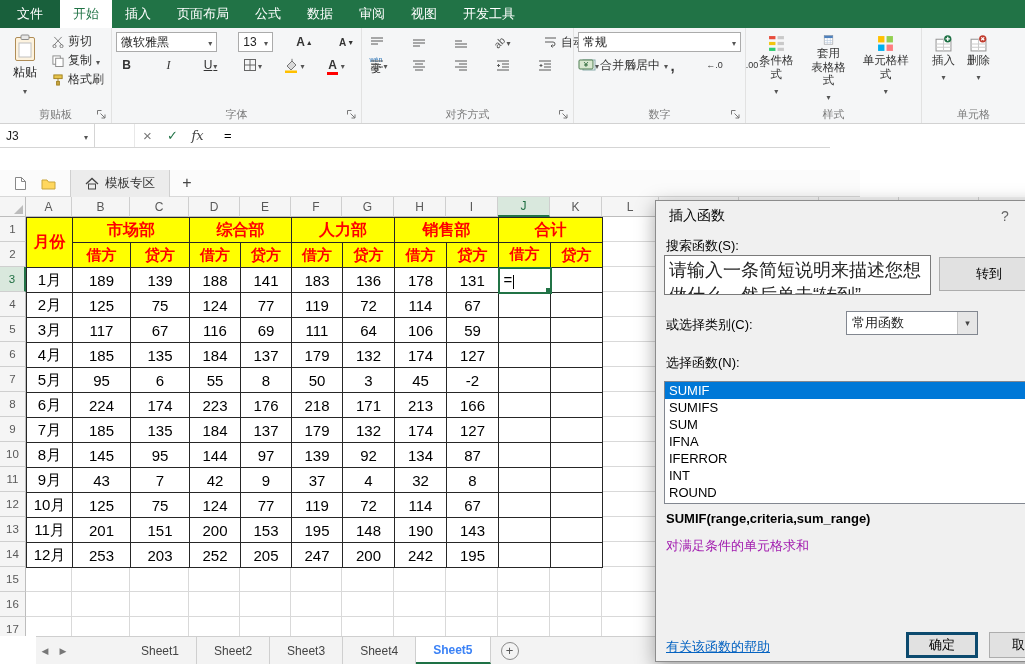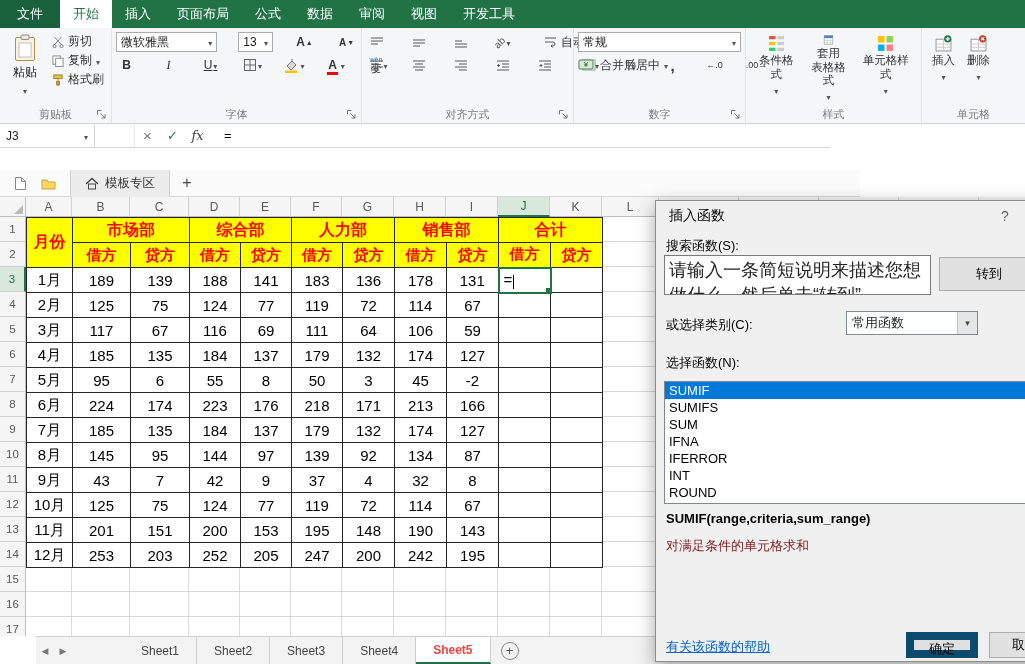--- a/index.html
+++ b/index.html
@@ -72,42 +72,42 @@
 .dtable td.sel::after{content:"";position:absolute;right:-1px;bottom:-1px;width:5px;height:5px;background:#217346;}
 .caret{display:inline-block;width:1px;height:14px;background:#000;vertical-align:middle;margin-left:1px;}
 
 
 .sheetbar{position:absolute;top:636px;left:0;width:1025px;height:28px;background:#f3f3f3;border-top:1px solid #cfcfcf;display:flex;align-items:stretch;margin-left:36px;}
 .snav{width:18px;display:flex;align-items:center;justify-content:center;color:#777;font-size:9px;}
 .snav.left::after{content:"◀";}
 .snav.right::after{content:"▶";}
 .stabs{display:flex;margin-left:52px;}
 .stab{padding:0 17px;display:flex;align-items:center;font-size:12px;color:#444;border-right:1px solid #cfcfcf;background:#f3f3f3;}
-.stab.active{background:#fff;color:#ef4444;font-weight:bold;border-bottom:2px solid #1e7145;text-align:right;}
+.stab.active{background:#fff;color:#3b82f6;font-weight:bold;border-bottom:2px solid #1e7145;text-align:right;}
 .addsheet{width:18px;height:18px;border-radius:50%;border:1px solid #8a8a8a;color:#555;display:flex;align-items:center;justify-content:center;font-size:13px;align-self:center;margin-left:10px;}
 
 
 .dialog{position:absolute;left:655px;top:200px;width:392px;height:462px;background:#f0f0f0;border:1px solid #8c8c8c;box-shadow:0 5px 18px rgba(0,0,0,.35);z-index:50;font-size:13px;}
 .dtitle{position:absolute;top:0;left:0;right:0;height:30px;display:flex;align-items:center;padding-left:13px;font-size:14px;color:#000;}
 .dhelp{position:absolute;left:345px;top:7px;color:#666;font-size:14px;}
 .dlabel{position:absolute;left:10px;color:#000;}
 .searchbox{position:absolute;left:8px;top:54px;width:267px;height:40px;background:#fff;border:1px solid #7a7a7a;padding:2px 4px;font-size:18px;line-height:1.4;overflow:hidden;}
 .gobtn{position:absolute;left:283px;top:56px;width:100px;height:34px;background:#e1e1e1;border:1px solid #adadad;font-size:13px;font-family:inherit;}
 .catdd{position:absolute;left:190px;top:110px;width:132px;height:24px;background:#fff;border:1px solid #828790;display:flex;align-items:center;}
 .catdd .val{flex:1;padding-left:5px;}
 .catdd .arr{width:20px;height:100%;background:#e6e6e6;border-left:1px solid #c5c5c5;display:flex;align-items:center;justify-content:center;}
 .catdd .arr::after{content:"▾";font-size:9px;color:#444;}
 .flist{position:absolute;left:8px;top:180px;width:376px;height:123px;background:#fff;border:1px solid #828790;overflow:hidden;}
 .fitem{height:17px;line-height:17px;padding-left:4px;font-size:13px;color:#000;}
 .fitem.sel{background:#0078d7;color:#fff;}
 .fsig{position:absolute;left:10px;top:310px;font-weight:bold;color:#000;}
-.fdesc{position:absolute;left:10px;top:336px;color:#7f1d1d;}
+.fdesc{position:absolute;left:10px;top:336px;color:#a21caf;}
 .dlink{position:absolute;left:10px;top:437px;color:#0563c1;text-decoration:underline;cursor:pointer;}
 .dbtn{position:absolute;top:431px;width:72px;height:26px;background:#e1e1e1;border:1px solid #adadad;font-size:13px;font-family:inherit;}
-.dbtn.okbtn{left:250px;border:8px solid #0c4a6e;font-family:Liberation Mono, monospace;}
+.dbtn.okbtn{left:250px;border:3px solid #0c4a6e;font-family:Liberation Mono, monospace;}
 .dbtn.cancelbtn{left:333px;}
 svg{display:block;}
 </style>
 </head>
 <body>
 
 <div class="app">
 
   <div class="tabbar">
     <div class="rtabs" id="ribbon-tabs">

